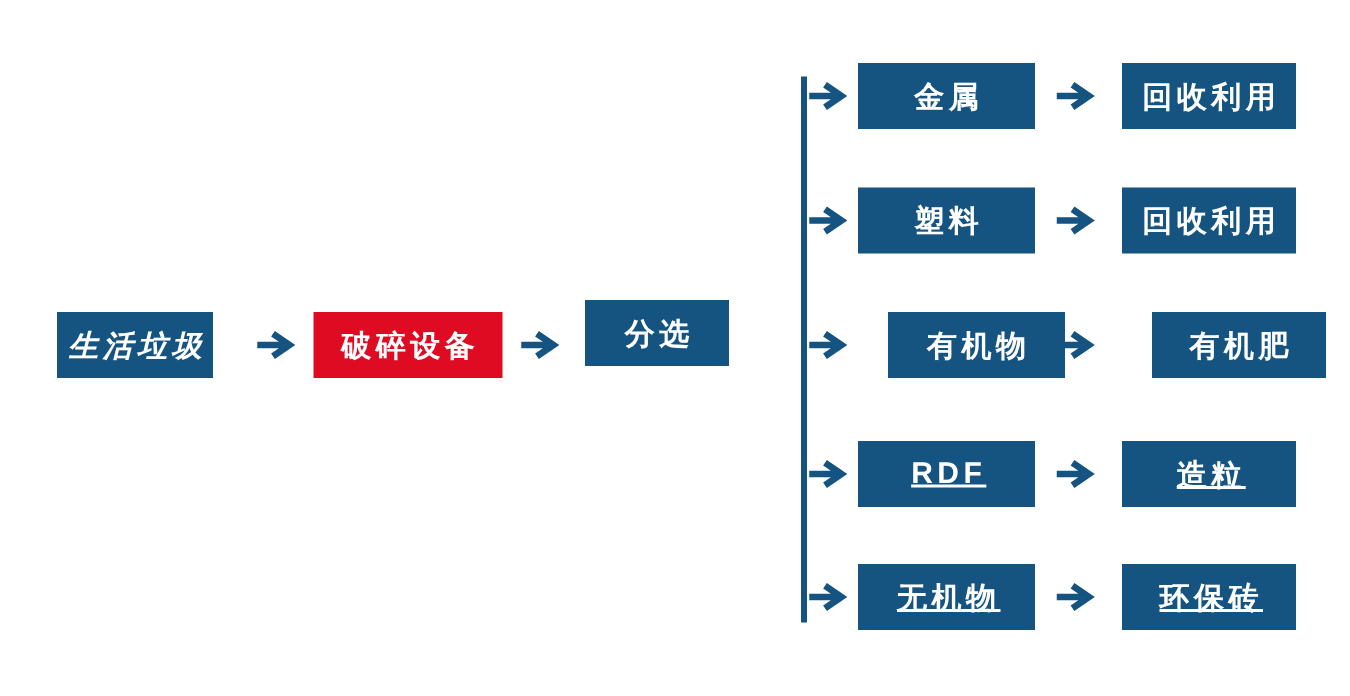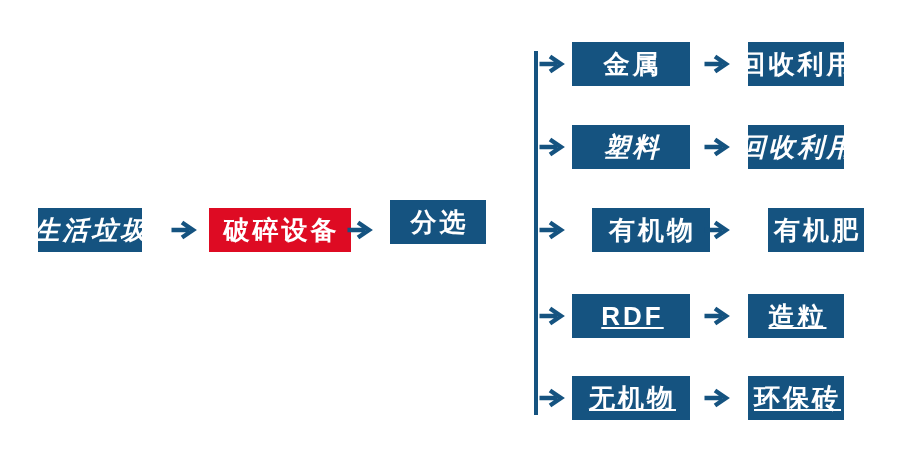--- a/index.html
+++ b/index.html
@@ -19,21 +19,21 @@
     background: #ffffff;
     overflow: hidden;
   }
   .node {
     position: absolute;
     height: 44px;
     display: flex;
     align-items: center;
     justify-content: center;
     color: var(--text-white, #fff);
-    font-size: 26px;
+    font-size: 20px;
     font-weight: bold;
     letter-spacing: 3px;
     padding-left: 3px; 
     box-sizing: border-box;
     white-space: nowrap;
   }
   .node.blue { background: var(--primary-blue, #155380); }
   .node.red  { background: var(--accent-red, #DE0B23); }
 
   .arrow {
@@ -50,36 +50,36 @@
     position: absolute;
     left: 534px;
     top: 51px;
     width: 4px;
     height: 364px;
     background: var(--primary-blue, #155380);
   }
 
   
   .n-main1 { left: 38px;  top: 208px; width: 104px; font-style: italic; }
-  .n-main2 { left: 209px; top: 208px; width: 142px; }
+  .n-main2 { left: 209px; top: 208px; width: 126px; }
   .n-main3 { left: 390px; top: 200px; width: 96px; }
   .a-main1 { left: 170px; top: 218px; }
   .a-main2 { left: 346px; top: 218px; }
 
   
   .row1 .node { top: 42px; }  .row1 .arrow { top: 52px; }
-  .row2 .node { top: 125px; font-style: italic; } .row2 .arrow { top: 135px; }
+  .row2 .node { top: 125px; } .row2 .arrow { top: 135px; }
   .row3 .node { top: 208px; margin-left: 20px; } .row3 .arrow { top: 218px; }
   .row4 .node { top: 294px; text-decoration: underline; } .row4 .arrow { top: 304px; }
   .row5 .node { top: 376px; text-decoration: underline; } .row5 .arrow { top: 386px; }
 
   .a-branch { left: 538px; }
   .n-source { left: 572px; width: 118px; }
   .a-mid    { left: 703px; }
-  .n-result { left: 748px; width: 96px; }
+  .n-result { left: 748px; width: 116px; }
 </style>
 </head>
 <body>
 
 <div id="canvas">
 
   <div class="node blue n-main1">生活垃圾</div>
   <svg class="arrow a-main1" viewBox="0 0 28 24">
       <path d="M1.5 12 H19 M12 4.5 L23 12 L12 19.5"></path>
     </svg>

